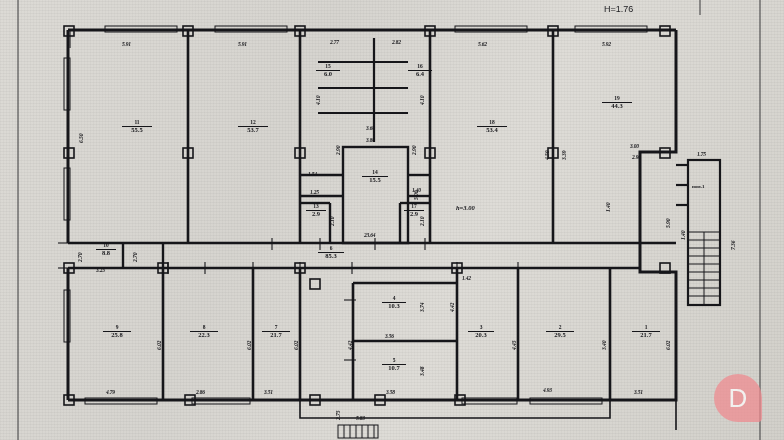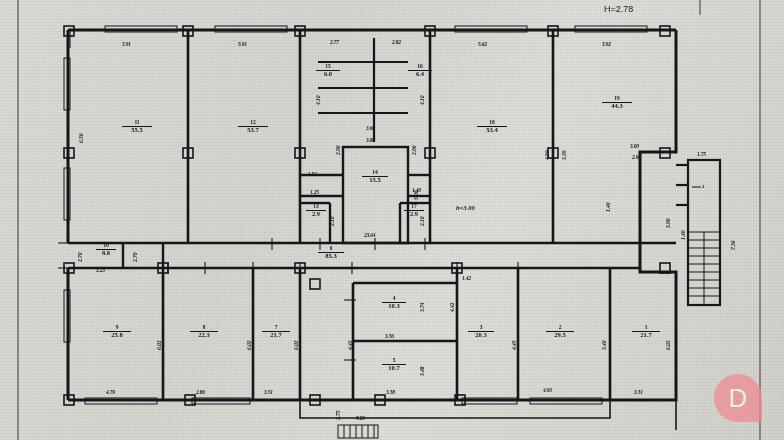--- a/index.html
+++ b/index.html
@@ -208,21 +208,21 @@
       <line x1="368" y1="425" x2="368" y2="438"></line>
       <line x1="374" y1="425" x2="374" y2="438"></line>
     </g>
 
     <g stroke="#16161a" fill="none" stroke-width="1.6">
       <path d="M300,400 L300,418 L610,418 L610,400"></path>
       <path d="M676,400 L676,430"></path>
     </g>
   </svg>
 
-  <div class="lbl htxt" style="left:604px;top:5px;">H=2.78</div>
+  <div class="lbl htxt" style="left:604px;top:5px;">H=1.76</div>
   <div class="lbl htxt2" style="left:456px;top:205px;">h=3.00</div>
 
   <div class="lbl dim" style="left:122px;top:42px;">5.91</div>
   <div class="lbl dim" style="left:238px;top:42px;">5.91</div>
   <div class="lbl dim" style="left:330px;top:40px;">2.77</div>
   <div class="lbl dim" style="left:392px;top:40px;">2.82</div>
   <div class="lbl dim" style="left:478px;top:42px;">5.62</div>
   <div class="lbl dim" style="left:602px;top:42px;">5.92</div>
 
   <div class="lbl dimv" style="left:79px;top:143px;">6.50</div>

